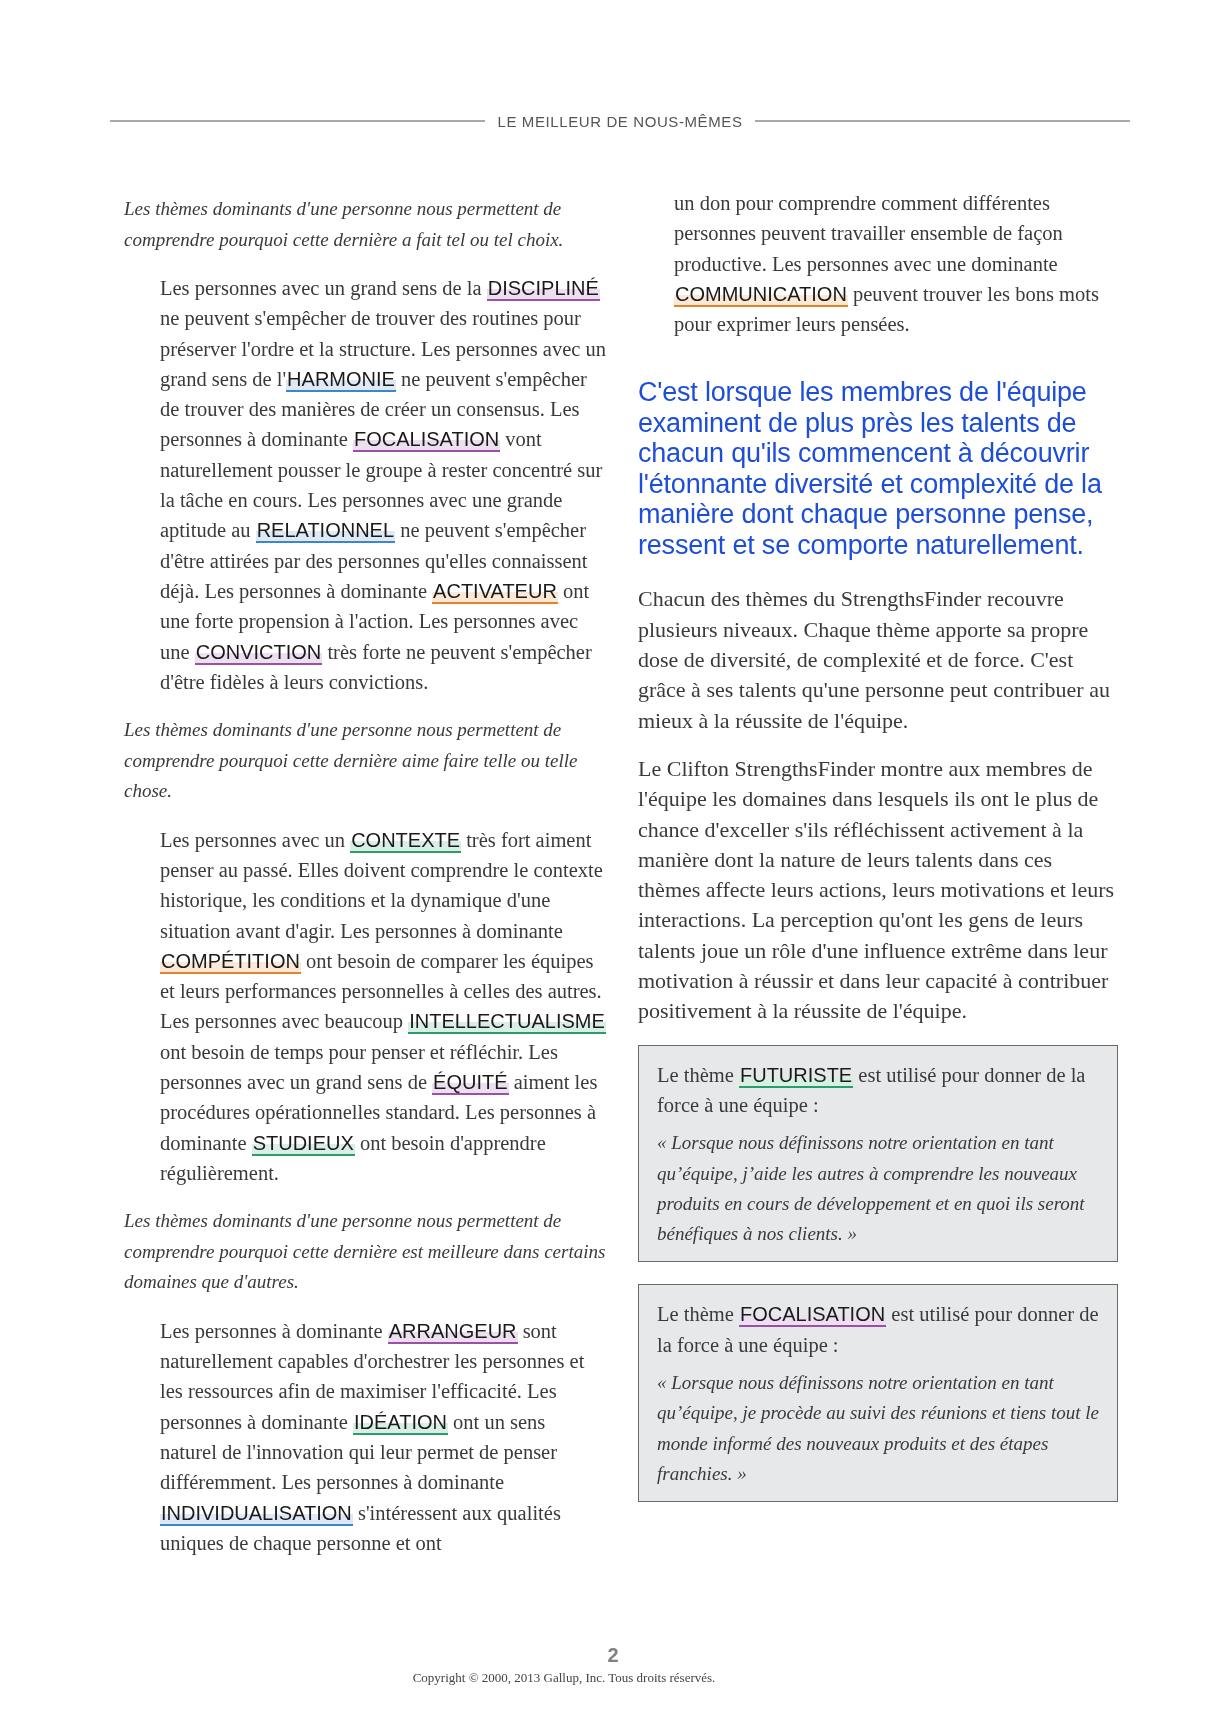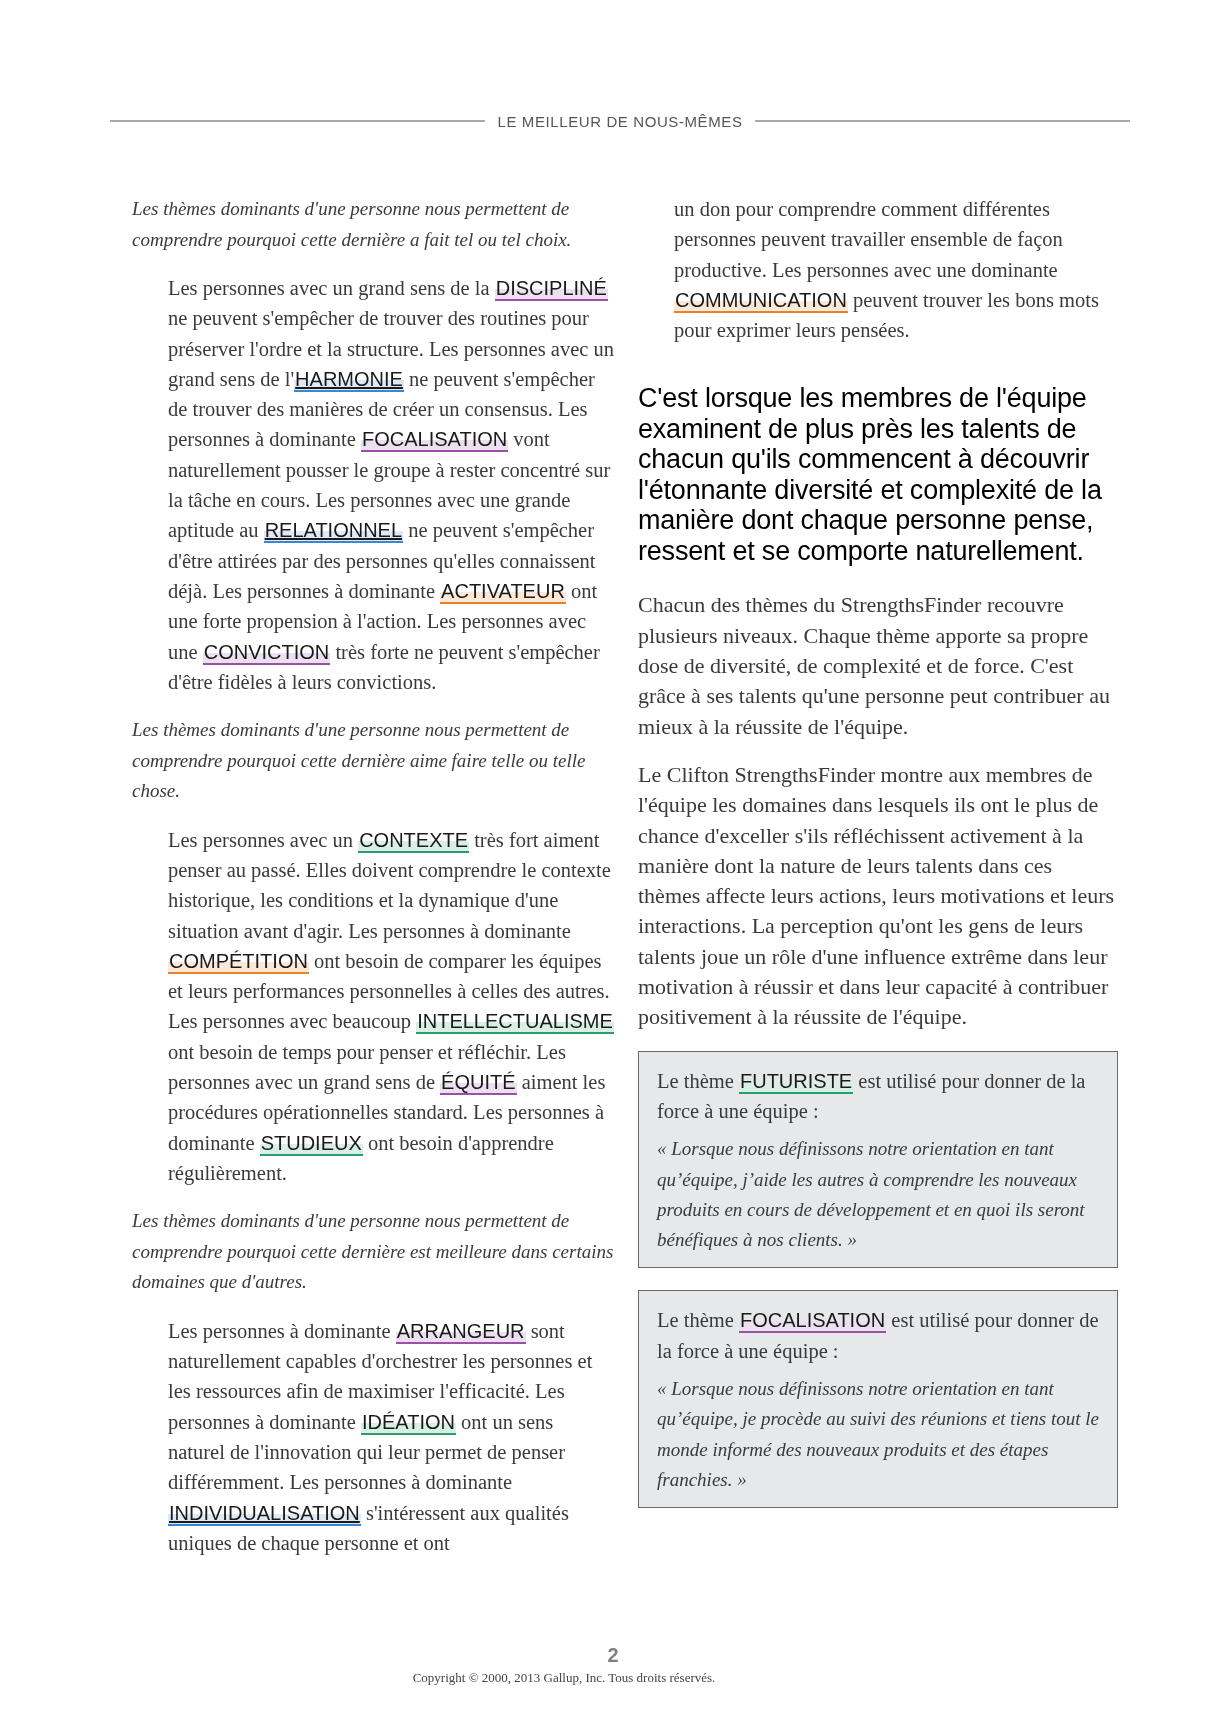--- a/index.html
+++ b/index.html
@@ -3,34 +3,34 @@
 <meta charset="utf-8">
 <style>
   html, body { margin: 0; padding: 0; background: #ffffff; }
   body { width: 1226px; height: 1719px; position: relative; overflow: hidden; color: #3a3a3a; }
 
   .header { position: absolute; top: 106px; left: 110px; width: 1020px; height: 30px; display: flex; align-items: center; }
   .header .rule { flex: 1; height: 2px; background: #a9a9a9; }
   .header .title { font-family: "Liberation Sans", "DejaVu Sans", sans-serif; font-size: 15px; letter-spacing: 0.6px; color: #555; padding: 0 12px; white-space: nowrap; }
 
   .col { position: absolute; font-family: "Liberation Serif", "DejaVu Serif", serif; color: #3a3a3a; }
-  .col-left { left: 132px; top: 194px; width: 482px; }
-  .col-right { left: 638px; top: 194px; width: 480px; }
+  .col-left { left: 124px; top: 194px; width: 482px; }
+  .col-right { left: 638px; top: 188px; width: 480px; }
 
   .lead { font-style: italic; font-size: 19px; line-height: 30.5px; margin: 0 0 18px 0; }
   .indent { margin: 0 0 18px 36px; font-size: 20.5px; line-height: 30.3px; }
   .indent.first-continued { margin-left: 36px; margin-top: 0; }
 
-  .pull { font-family: "Liberation Sans", "DejaVu Sans", sans-serif; font-size: 27px; line-height: 30.5px; color: #000000; margin: 38px 0 24px 0; letter-spacing: -0.2px; }
+  .pull { font-family: "Liberation Sans", "DejaVu Sans", sans-serif; font-size: 27px; line-height: 30.5px; color: #1d4ed8; margin: 38px 0 24px 0; letter-spacing: -0.2px; }
 
   .body-p { font-size: 22px; line-height: 30.3px; margin: 0 0 18px 0; }
 
   .theme { font-family: "Liberation Sans", "DejaVu Sans", sans-serif; font-size: 20px; color: #1a1a1a; padding: 0 1px; }
   .t-purple { background: linear-gradient(to bottom, transparent 55%, #ece0f0 55%); border-bottom: 2px solid #9b4fa6; margin-top: 28px; }
-  .t-blue { background: linear-gradient(to bottom, transparent 55%, #dfe9f6 55%); border-bottom: 2px solid #3b86d0; text-decoration: underline; }
+  .t-blue { background: linear-gradient(to bottom, transparent 55%, #dfe9f6 55%); border-bottom: 2px solid #3b86d0; }
   .t-orange { background: linear-gradient(to bottom, transparent 55%, #fbe8d7 55%); border-bottom: 2px solid #e8822a; }
   .t-green { background: linear-gradient(to bottom, transparent 55%, #d9efe6 55%); border-bottom: 2px solid #2a9d6c; }
 
   .box { background: #e7e8ea; border: 1.5px solid #6a6a6a; padding: 14px 18px 12px 18px; margin: 0 0 22px 0; }
   .box .box-intro { font-size: 20.5px; line-height: 30.3px; margin: 0 0 8px 0; }
   .box .box-quote { font-style: italic; font-size: 19px; line-height: 30.3px; margin: 0; }
 
   .footer-page { position: absolute; top: 1644px; left: 0; width: 1226px; text-align: center; font-family: "Liberation Sans", "DejaVu Sans", sans-serif; font-weight: bold; font-size: 20px; color: #808080; }
   .footer-copy { position: absolute; top: 1670px; left: 0; width: 1128px; text-align: center; font-family: "Liberation Serif", "DejaVu Serif", serif; font-size: 13px; color: #444; }
 </style>

